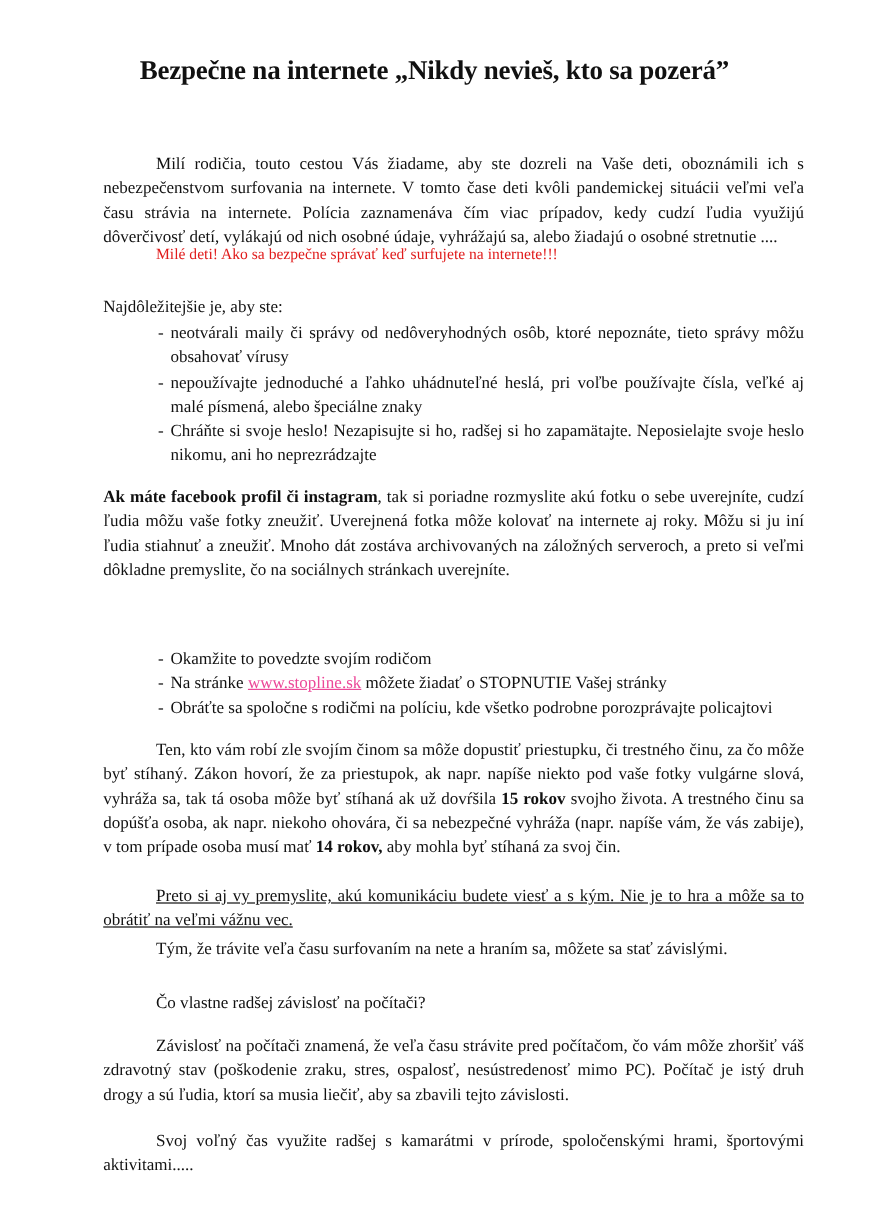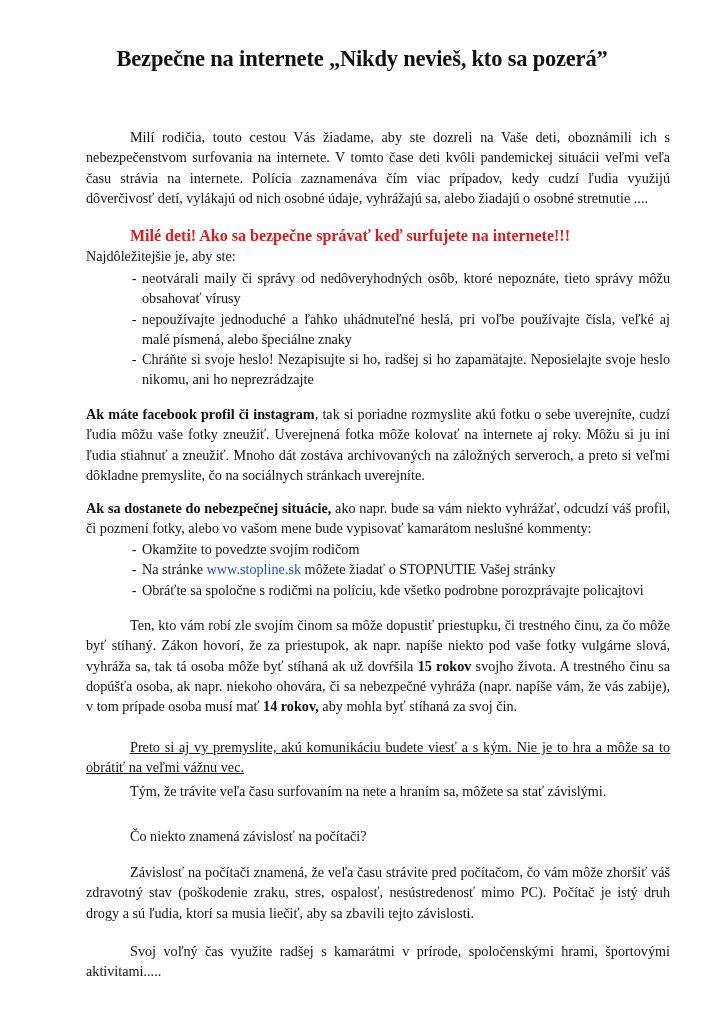--- a/index.html
+++ b/index.html
@@ -4,28 +4,28 @@
 <style>
   html, body { margin:0; padding:0; background:#ffffff; }
   body { width:724px; height:1024px; overflow:hidden; position:relative;
          font-family:"Liberation Serif", "DejaVu Serif", serif; color:#111; }
   .page { position:absolute; left:0; top:0; width:724px; height:988px; }
   .title { position:absolute; left:0; width:724px; top:46px; text-align:center;
            font-weight:bold; font-size:22.5px; letter-spacing:-0.2px; }
   .para { position:absolute; left:86px; width:584px; font-size:14.2px; line-height:20.3px;
           text-align:justify; margin:0; }
   .indent { text-indent:44px; }
-  .red { color:#e01b1b; font-weight:bold; position:absolute; left:130px; top:227px; font-size:16px; }
+  .red { color:#e01b1b; font-weight:normal; position:absolute; left:130px; top:204px; font-size:13px; }
   .heading { position:absolute; left:86px; top:248px; font-weight:normal; font-size:14.2px; }
   ul.dash { position:absolute; left:86px; width:584px; margin:0; padding:0; list-style:none; font-size:14.2px; line-height:20.3px; }
   ul.dash li { position:relative; padding-left:48px; text-align:justify; }
   ul.dash li .bullet { position:absolute; left:42px; top:0; width:12px; text-align:center; }
   ul.dash li .txt { display:block; padding-left:8px; }
   b { font-weight:bold;margin-top:35px; }
-  a.link { color:#1d4ed8; }
+  a.link { color:#ec4899; text-decoration:underline; }
 </style>
 </head>
 <body>
 
 <div class="page">
 
   <div class="title">Bezpečne na internete „Nikdy nevieš, kto sa pozerá”</div>
 
   <p class="para indent" style="top:127px;">Milí rodičia, touto cestou Vás žiadame, aby ste dozreli na Vaše deti, oboznámili ich s nebezpečenstvom surfovania na internete. V tomto čase deti kvôli pandemickej situácii veľmi veľa času strávia na internete. Polícia zaznamenáva čím viac prípadov, kedy cudzí ľudia využijú dôverčivosť detí, vylákajú od nich osobné údaje, vyhrážajú sa, alebo žiadajú o osobné stretnutie ....</p>
 
@@ -43,21 +43,20 @@
         <span class="txt">nepoužívajte jednoduché a ľahko uhádnuteľné heslá, pri voľbe používajte čísla, veľké aj malé písmená, alebo špeciálne znaky</span>
       </li>
     <li>
         <span class="bullet">-</span>
         <span class="txt">Chráňte si svoje heslo! Nezapisujte si ho, radšej si ho zapamätajte. Neposielajte svoje heslo nikomu, ani ho neprezrádzajte</span>
       </li>
   </ul>
 
   <p class="para" style="top:404px;"><b>Ak máte facebook profil či instagram</b><span>, tak si poriadne rozmyslite akú fotku o sebe uverejníte, cudzí ľudia môžu vaše fotky zneužiť.  Uverejnená fotka  môže kolovať na internete aj roky. Môžu si ju iní ľudia stiahnuť a zneužiť. Mnoho dát zostáva archivovaných na záložných serveroch, a preto si veľmi dôkladne premyslite, čo na sociálnych stránkach uverejníte.</span></p>
 
-  <p class="para" style="top:498px;"><b>Ak sa dostanete do nebezpečnej situácie,</b><span> ako napr. bude sa vám niekto vyhrážať, odcudzí váš profil, či pozmení fotky, alebo vo vašom mene bude vypisovať kamarátom neslušné kommenty:</span></p>
 
   <ul class="dash" style="top:539px;">
     <li>
         <span class="bullet">-</span>
         <span class="txt">Okamžite to povedzte svojím rodičom</span>
       </li>
     <li>
         <span class="bullet">-</span>
         <span class="txt"><span>Na stránke </span><a class="link">www.stopline.sk</a><span> môžete žiadať o STOPNUTIE Vašej stránky</span></span>
       </li>
@@ -66,19 +65,19 @@
         <span class="txt">Obráťte sa spoločne s rodičmi na políciu, kde všetko podrobne porozprávajte policajtovi</span>
       </li>
   </ul>
 
   <p class="para indent" style="top:615px;"><span>Ten, kto vám robí zle svojím činom sa môže dopustiť priestupku, či trestného činu, za čo môže byť stíhaný. Zákon hovorí, že za priestupok, ak napr. napíše niekto pod vaše fotky vulgárne slová, vyhráža sa, tak tá osoba môže byť stíhaná ak už dovŕšila </span><b>15 rokov</b><span> svojho života. A trestného činu sa dopúšťa osoba, ak napr. niekoho ohovára, či sa nebezpečné vyhráža (napr. napíše vám, že vás zabije), v tom prípade osoba musí mať </span><b>14 rokov,</b><span> aby mohla byť stíhaná za svoj čin.</span></p>
 
   <p class="para indent" style="top:737px;text-decoration:underline;">Preto si aj vy premyslite, akú komunikáciu budete viesť a s kým. Nie je to hra a môže sa to obrátiť na veľmi vážnu vec.</p>
 
   <p class="para indent" style="top:781px;">Tým, že trávite veľa času surfovaním na nete a hraním sa, môžete sa stať závislými.</p>
 
-  <p class="para indent" style="top:826px;">Čo niekto znamená závislosť na počítači?</p>
+  <p class="para indent" style="top:826px;">Čo vlastne radšej závislosť na počítači?</p>
 
   <p class="para indent" style="top:941px;">Svoj voľný čas využite radšej s kamarátmi v prírode, spoločenskými hrami, športovými aktivitami.....</p>
 
   <p class="para indent" style="top:862px;">Závislosť na počítači znamená, že veľa času strávite pred počítačom, čo vám môže zhoršiť váš zdravotný stav (poškodenie zraku, stres, ospalosť, nesústredenosť mimo PC). Počítač je istý druh drogy a sú ľudia, ktorí sa musia liečiť, aby sa zbavili tejto závislosti.</p>
 
 </div>
 
 </body></html>

